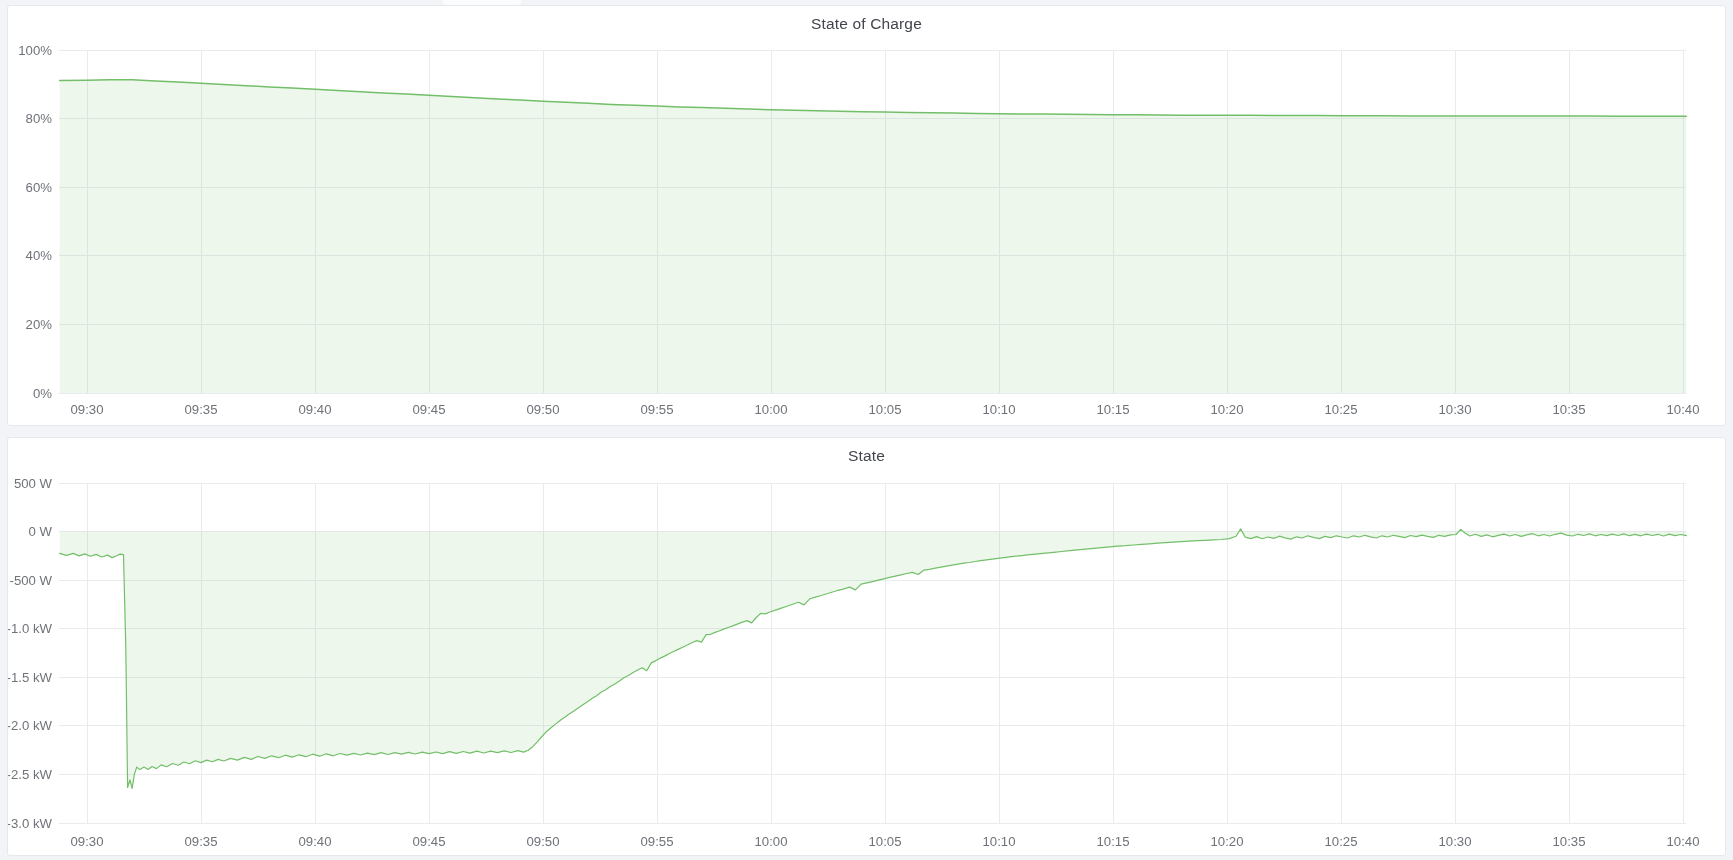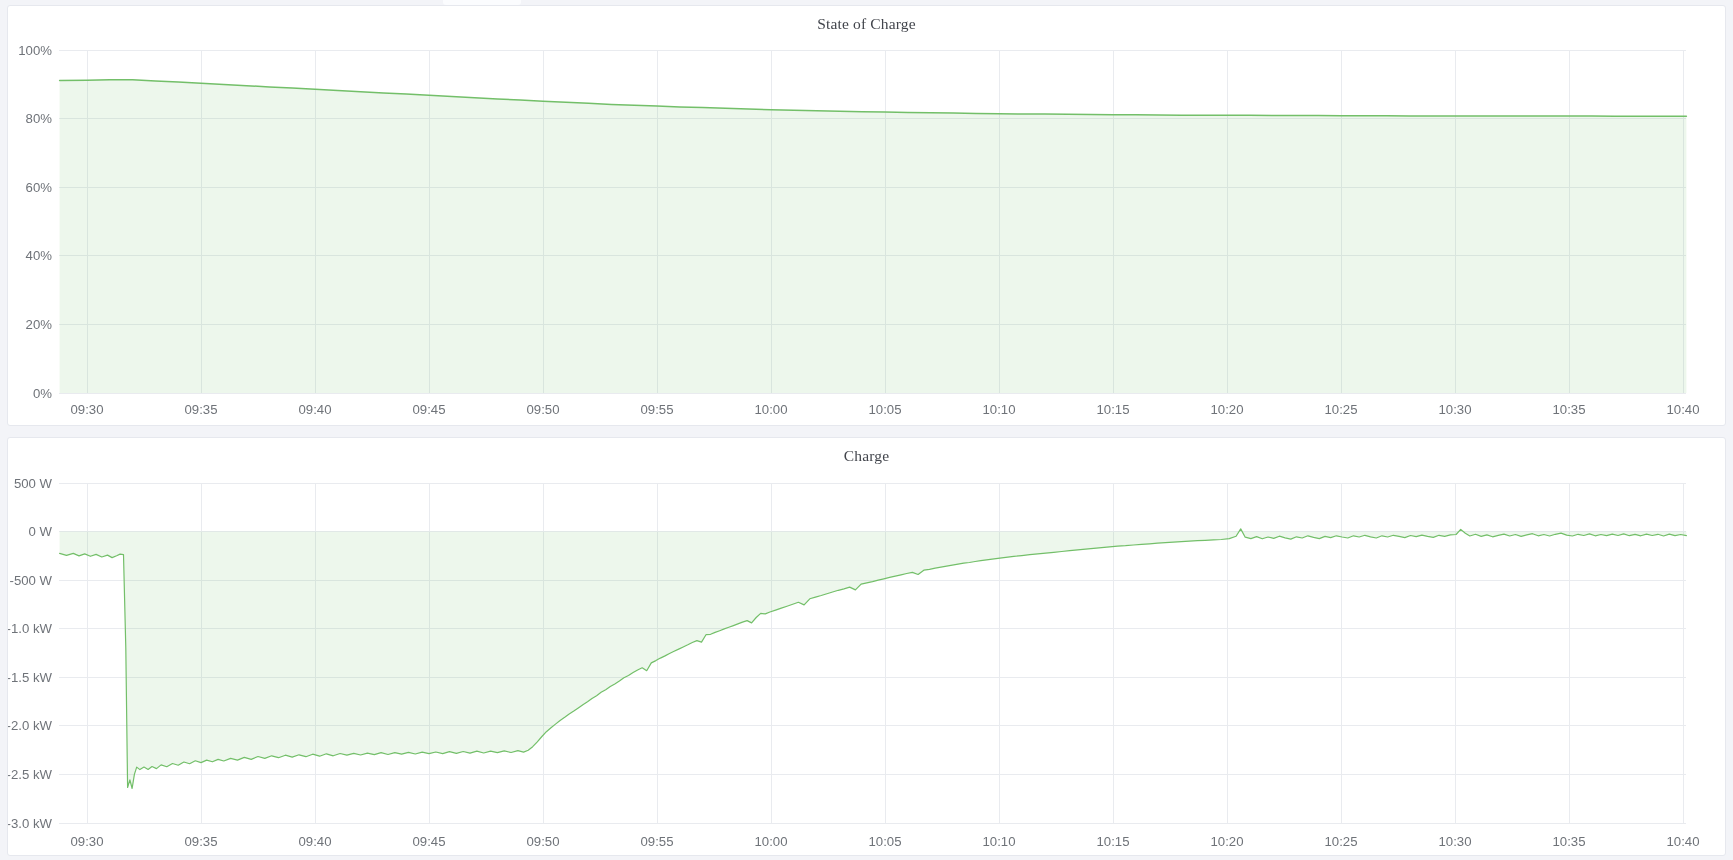--- a/index.html
+++ b/index.html
@@ -21,21 +21,20 @@
   }
   #panel-soc{top:5px;height:421px;}
   #panel-power{top:437px;height:419px;}
   .panel-title{
     position:absolute;top:9px;left:0;right:0;
     text-align:center;
     font-size:15.5px;font-weight:500;
     color:#42454c;
     letter-spacing:.15px;
     user-select:none;
-    font-family:Liberation Serif, serif;
   }
   .chart-svg{position:absolute;top:0;left:0;}
   .tick{font-size:13.2px;fill:#6f7379;}
   .gridline{stroke:#e9ebef;stroke-width:1;shape-rendering:crispEdges;}
 </style>
 </head>
 <body>
 
 <div class="top-strip">
   <div class="top-notch"></div>
@@ -143,14 +142,14 @@
         <text x="44" y="49.5" text-anchor="end" class="tick">500 W</text>
         <text x="44" y="98.07142857142857" text-anchor="end" class="tick">0 W</text>
         <text x="44" y="146.64285714285714" text-anchor="end" class="tick">-500 W</text>
         <text x="44" y="195.21428571428572" text-anchor="end" class="tick">-1.0 kW</text>
         <text x="44" y="243.78571428571428" text-anchor="end" class="tick">-1.5 kW</text>
         <text x="44" y="292.3571428571429" text-anchor="end" class="tick">-2.0 kW</text>
         <text x="44" y="340.92857142857144" text-anchor="end" class="tick">-2.5 kW</text>
         <text x="44" y="389.5" text-anchor="end" class="tick">-3.0 kW</text>
       </g>
     </svg>
-  <div class="panel-title">Charge</div>
+  <div class="panel-title">State</div>
 </div>
 
 </body></html>

